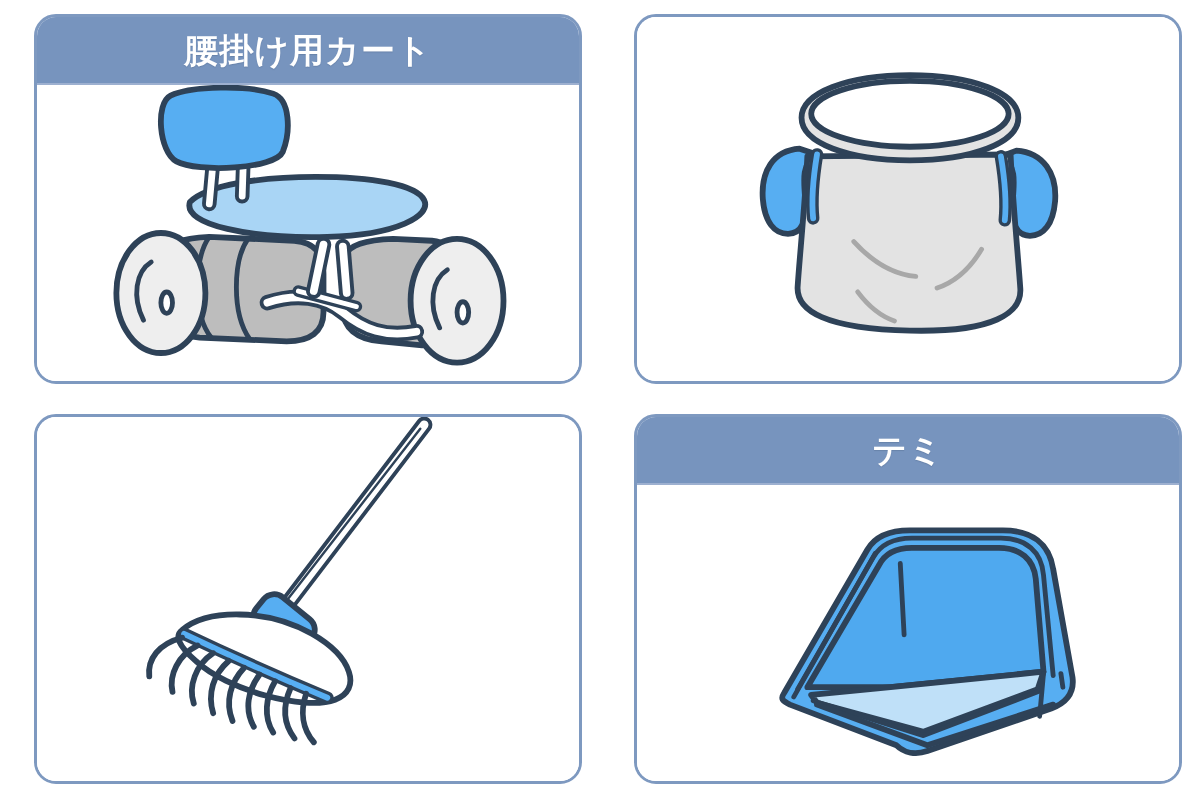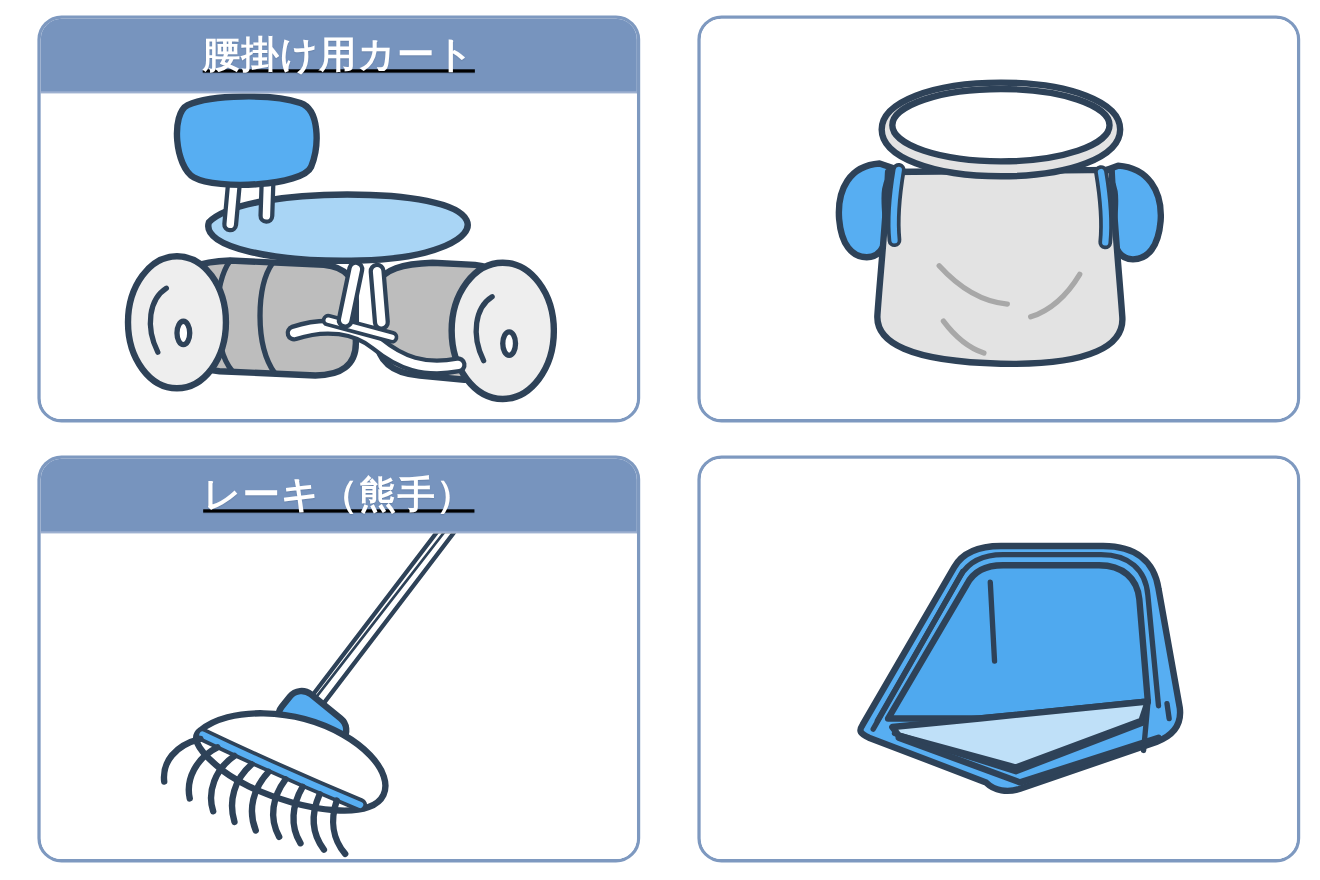--- a/index.html
+++ b/index.html
@@ -19,21 +19,20 @@
     height: 800px;
     display: grid;
     grid-template-columns: 600px 600px;
     grid-template-rows: 400px 400px;
     box-sizing: border-box;
   }
   .cell {
     position: relative;
     box-sizing: border-box;
     padding: 14px 18px 16px 34px;
-    text-decoration: underline;
   }
   .card {
     width: 100%;
     height: 100%;
     box-sizing: border-box;
     border: 3px solid #7e99c0;
     border-radius: 22px;
     background: #ffffff;
     overflow: hidden;
     display: flex;
@@ -171,23 +170,20 @@
               <path d="M228 246 C240 262 254 272 266 276"></path>
             </g>
           </g>
         </svg>
       </div>
     </div>
   </div>
 
   <div class="cell">
     <div class="card">
-      <div class="card-header">
-        <span class="card-title">レーキ（熊手）</span>
-      </div>
       <div class="card-body">
         <svg viewBox="0 0 560 300" preserveAspectRatio="xMidYMid meet">
           <g fill="none" stroke="#2e4258" stroke-width="6" stroke-linecap="round" stroke-linejoin="round">
 
             <path d="M400 -30 L252 164" stroke-width="17" stroke="#2e4258"></path>
             <path d="M400 -30 L252 164" stroke-width="9" stroke="#ffffff"></path>
 
             <path d="M396 -26 L250 162" stroke-width="2.5" stroke="#2e4258"></path>
 
             <g transform="rotate(-51 249 170)">
@@ -212,20 +208,23 @@
               <path d="M278 248 C272 266 274 284 286 298"></path>
             </g>
           </g>
         </svg>
       </div>
     </div>
   </div>
 
   <div class="cell">
     <div class="card">
+      <div class="card-header">
+        <span class="card-title">テミ</span>
+      </div>
       <div class="card-body">
         <svg viewBox="0 0 560 300" preserveAspectRatio="xMidYMid meet">
           <g fill="none" stroke="#2e4258" stroke-width="6" stroke-linecap="round" stroke-linejoin="round">
 
             <path d="M152 212 L238 64 C246 50 262 44 282 44 L378 44
                      C408 44 426 58 430 84 L450 196 C452 212 444 222 428 228
                      L300 272 C288 276 276 274 268 266 L158 224 C150 220 148 218 152 212 Z" fill="#57aef2"></path>
 
             <path d="M176 206 L250 80 C256 68 268 62 284 62 L374 62
                      C396 62 410 74 412 94 L420 190 L262 206 Z" fill="#4fa9ef"></path>

